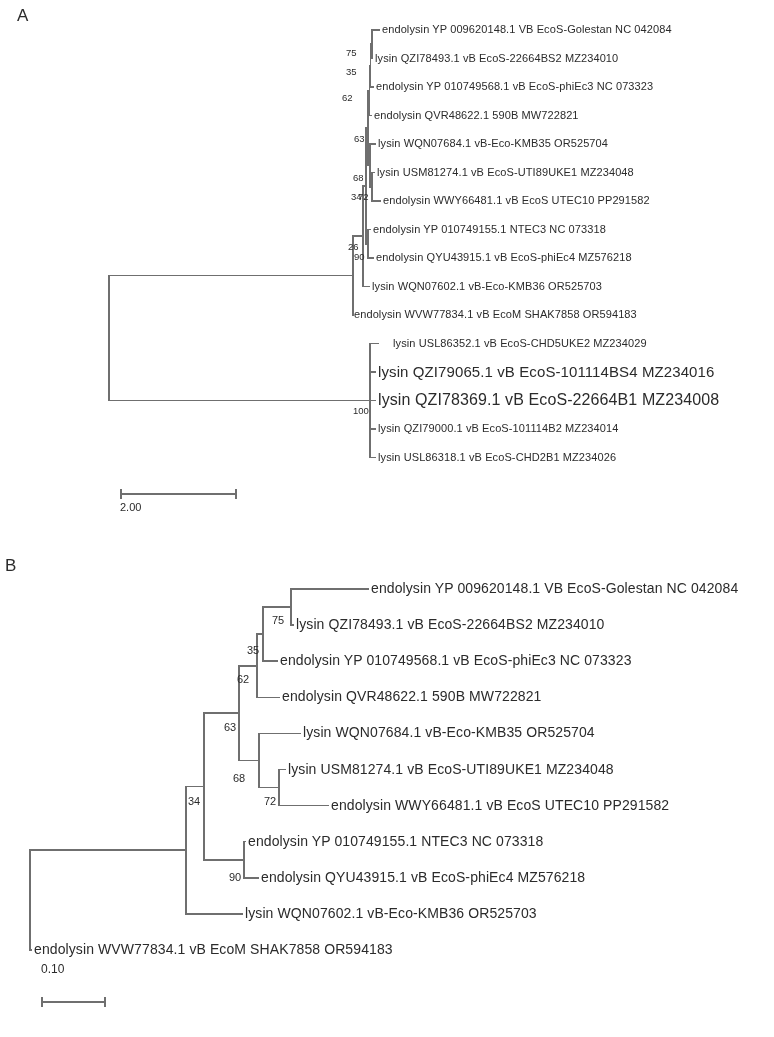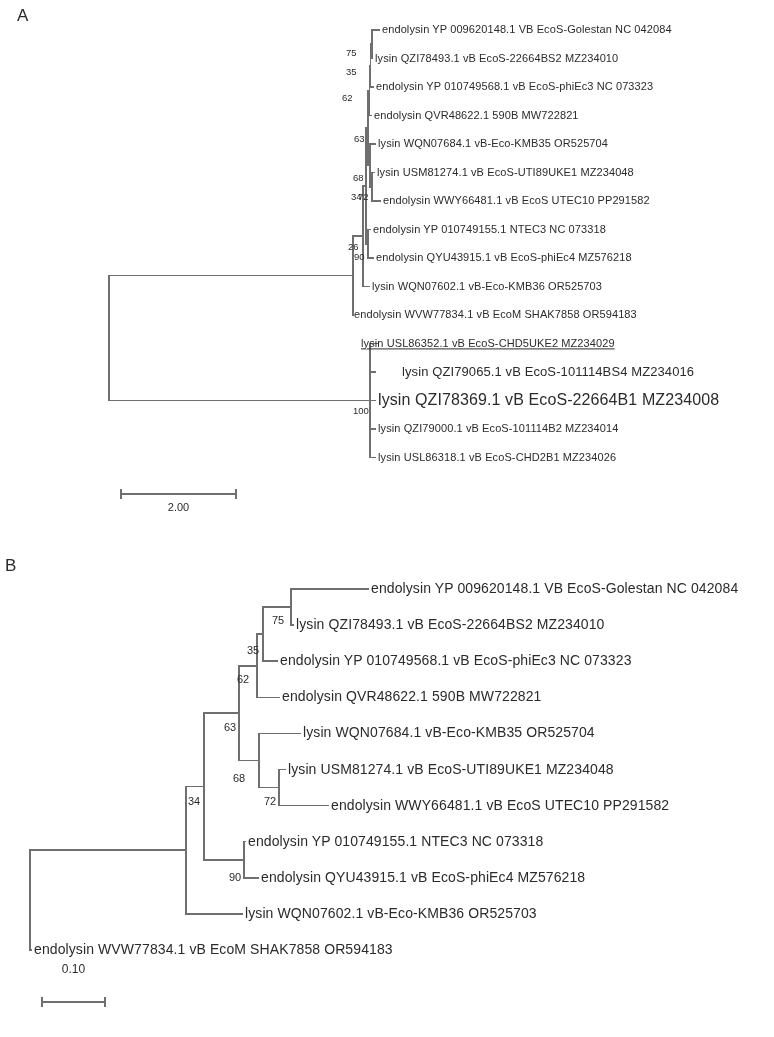--- a/index.html
+++ b/index.html
@@ -19,21 +19,21 @@
   }
   .ln { position: absolute; background: var(--lc); }
   .leaf {
     position: absolute;
     transform: translateY(-55%);
     white-space: nowrap;
     color: var(--tc);
     letter-spacing: 0.1px;
   }
   .boot { position: absolute; color: var(--tc); white-space: nowrap; }
-  .scale-label { position: absolute; text-align: center; color: var(--tc); }
+  .scale-label { position: absolute; color: var(--tc); }
 </style>
 </head>
 <body>
 
 <div id="fig" style="width: 774px; height: 1037px; --lc: #6f6f6f; --tc: #2b2b2b;">
   <div class="panel">
     <div class="panel-letter" style="left: 17px; top: 6px;">A</div>
   <div class="ln" style="left: 108px; top: 274.79px; width: 1.6px; height: 126.51px;"></div>
       <div class="ln" style="left: 108px; top: 274.79px; width: 245.6px; height: 1.6px;"></div>
       <div class="ln" style="left: 352px; top: 235.38px; width: 1.6px; height: 80.4203px;"></div>
@@ -83,23 +83,23 @@
       <div class="ln" style="left: 367px; top: 257.2px; width: 6.6px; height: 1.6px;"></div>
       <div class="leaf" style="left: 376px; top: 258px; font-size: 11px;">endolysin QYU43915.1 vB EcoS-phiEc4 MZ576218</div>
       <div class="ln" style="left: 362px; top: 285.7px; width: 7.6px; height: 1.6px;"></div>
       <div class="leaf" style="left: 372px; top: 286.5px; font-size: 11px;">lysin WQN07602.1 vB-Eco-KMB36 OR525703</div>
       <div class="ln" style="left: 352px; top: 314.2px; width: 1.6px; height: 1.6px;"></div>
       <div class="leaf" style="left: 354px; top: 315px; font-size: 11px;">endolysin WVW77834.1 vB EcoM SHAK7858 OR594183</div>
       <div class="ln" style="left: 108px; top: 399.7px; width: 262.6px; height: 1.6px;"></div>
       <div class="ln" style="left: 369px; top: 342.7px; width: 1.6px; height: 115.6px;"></div>
       <div class="boot" style="left: 353px; top: 405px; font-size: 9.5px;">100</div>
       <div class="ln" style="left: 369px; top: 342.7px; width: 9.6px; height: 1.6px;"></div>
-      <div class="leaf" style="left: 361px; top: 343.5px; font-size: 11px; text-decoration: underline;">lysin USL86352.1 vB EcoS-CHD5UKE2 MZ234029</div>
+      <div class="leaf" style="left: 393px; top: 343.5px; font-size: 11px;">lysin USL86352.1 vB EcoS-CHD5UKE2 MZ234029</div>
       <div class="ln" style="left: 369px; top: 371.2px; width: 6.6px; height: 1.6px;"></div>
-      <div class="leaf" style="left: 378px; top: 372px; font-size: 13px; margin-left: 24px;">lysin QZI79065.1 vB EcoS-101114BS4 MZ234016</div>
+      <div class="leaf" style="left: 378px; top: 372px; font-size: 15px;">lysin QZI79065.1 vB EcoS-101114BS4 MZ234016</div>
       <div class="ln" style="left: 369px; top: 399.7px; width: 6.6px; height: 1.6px;"></div>
       <div class="leaf" style="left: 378px; top: 400.5px; font-size: 16px;">lysin QZI78369.1 vB EcoS-22664B1 MZ234008</div>
       <div class="ln" style="left: 369px; top: 428.2px; width: 6.6px; height: 1.6px;"></div>
       <div class="leaf" style="left: 378px; top: 429px; font-size: 11px;">lysin QZI79000.1 vB EcoS-101114B2 MZ234014</div>
       <div class="ln" style="left: 369px; top: 456.7px; width: 6.6px; height: 1.6px;"></div>
       <div class="leaf" style="left: 378px; top: 457.5px; font-size: 11px;">lysin USL86318.1 vB EcoS-CHD2B1 MZ234026</div>
       <div class="ln" style="left: 120px; top: 493.2px; width: 117px; height: 1.6px;"></div>
       <div class="ln" style="left: 120px; top: 489px; width: 1.6px; height: 10px;"></div>
       <div class="ln" style="left: 235.4px; top: 489px; width: 1.6px; height: 10px;"></div>
       <div class="scale-label" style="left: 120px; top: 501px; width: 117px; font-size: 11px;">2.00</div>

